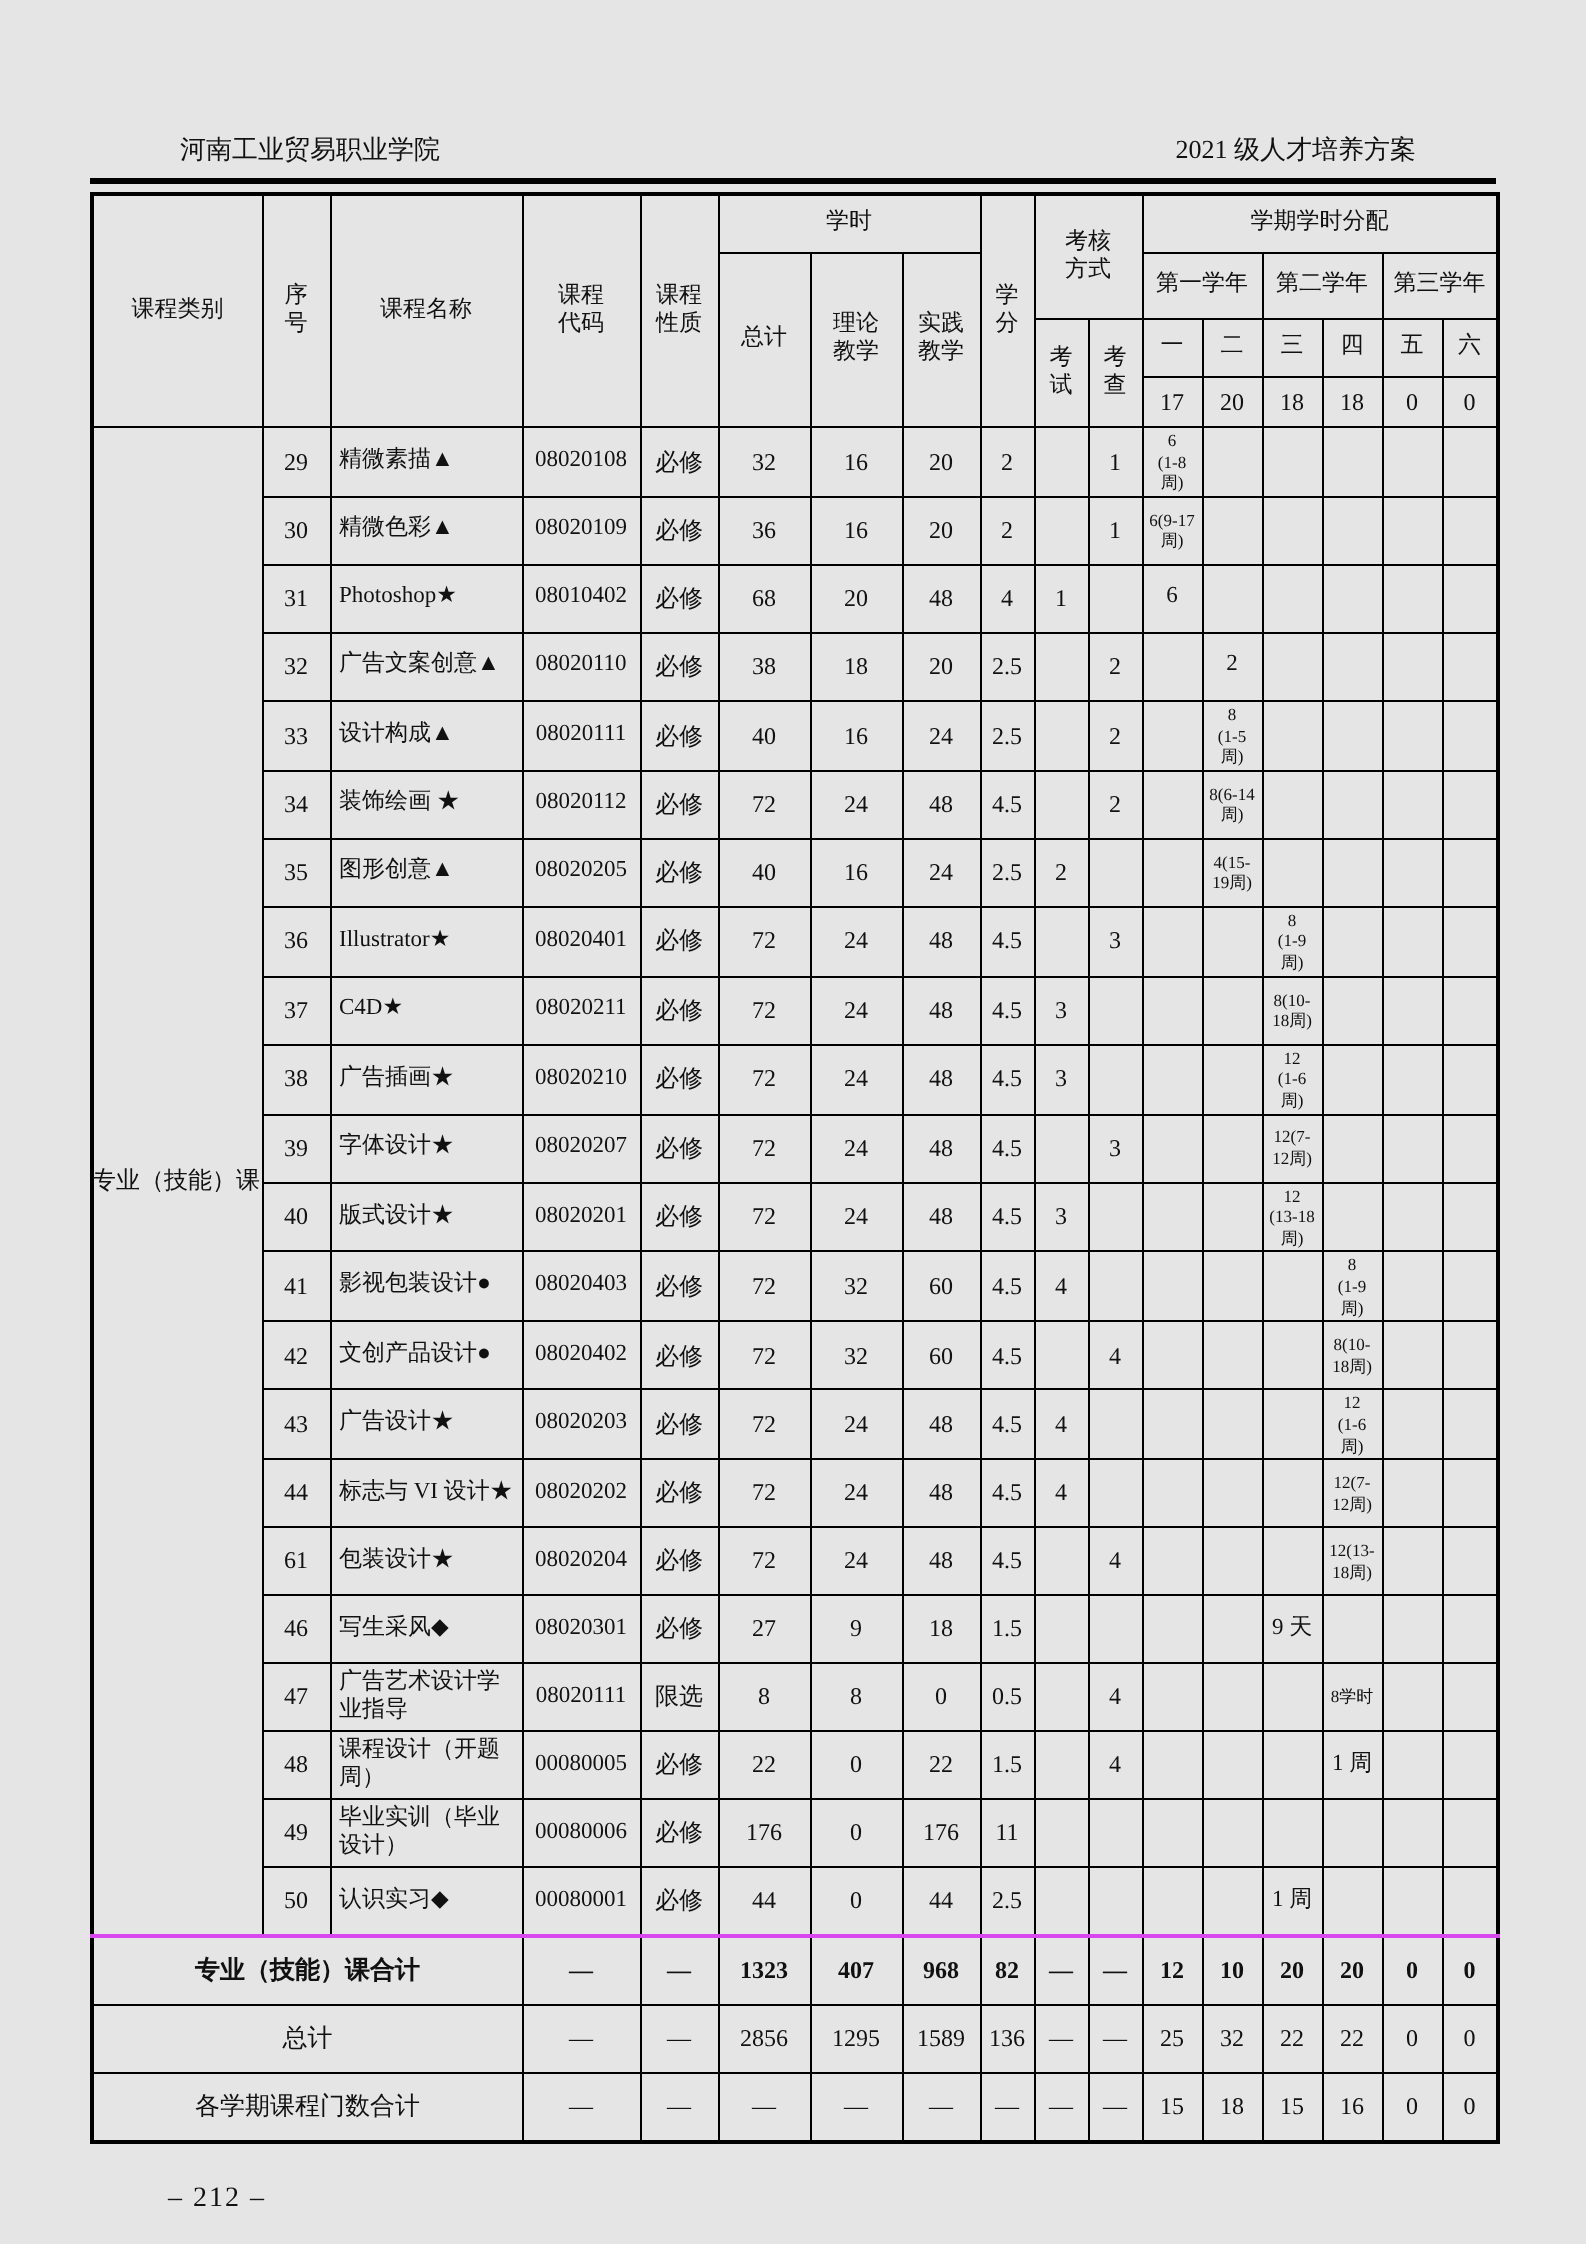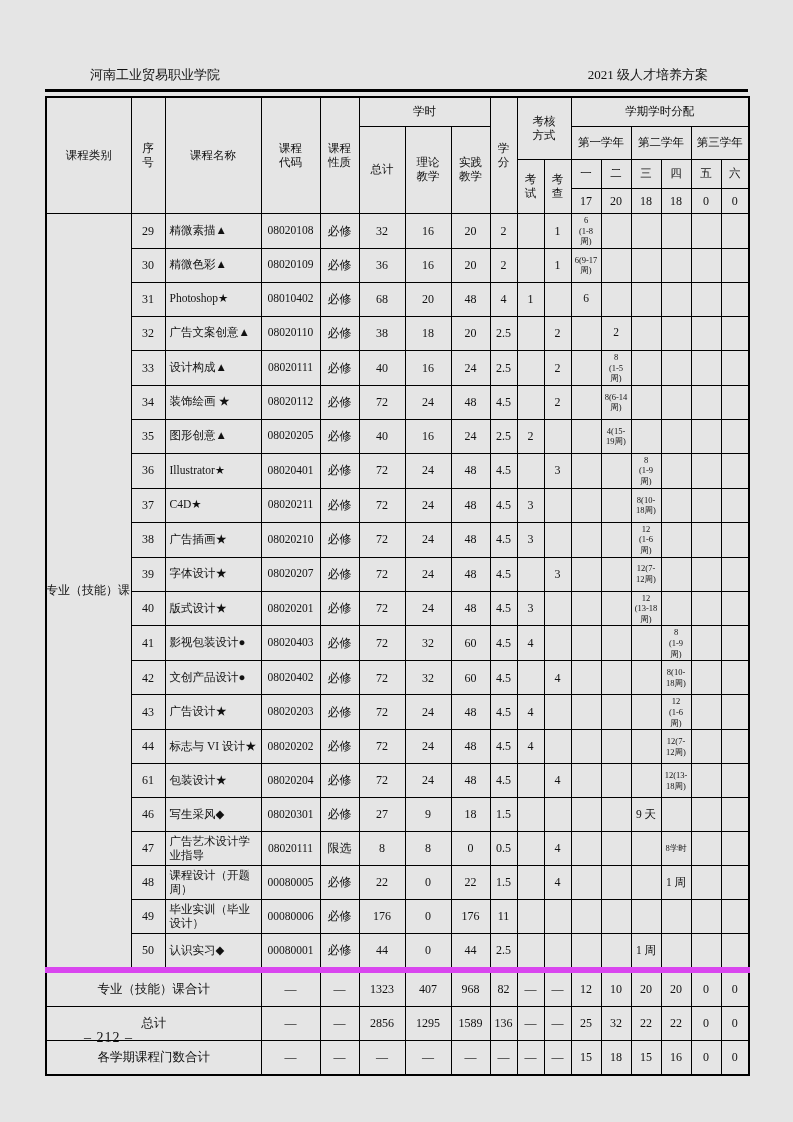--- a/index.html
+++ b/index.html
@@ -47,24 +47,24 @@
     font-size:12px;height:31px;line-height:1.2;
   }
   .curriculum td.name{
     text-align:left;padding-left:4px;font-size:11.5px;
   }
   .curriculum td.code{font-size:11.5px;}
   .curriculum td.alloc{white-space:pre-line;font-size:11.5px;}
   .curriculum td.alloc.sm{font-size:8.5px;line-height:1.25;}
   .curriculum td.cat{border-right:1px solid #000;}
   .cat-label{white-space:nowrap;font-size:12px;text-align:center;margin-left:-3px;}
-  .curriculum tr.sum-first td{border-top:6px solid #d946ef;}
+  .curriculum tr.sum-first td{border-top:2px solid #d946ef;font-weight:bold;}
   .curriculum td.sum-label{font-size:12.5px;}
   .page-number{
-    position:absolute;left:84px;top:1030px;
+    position:absolute;left:84px;top:1092px;
     font-size:14px;letter-spacing:1px;
   }
 </style>
 </head>
 <body>
 
 <div class="page">
 
   <div class="page-header">
     <span class="left">河南工业贸易职业学院</span>

